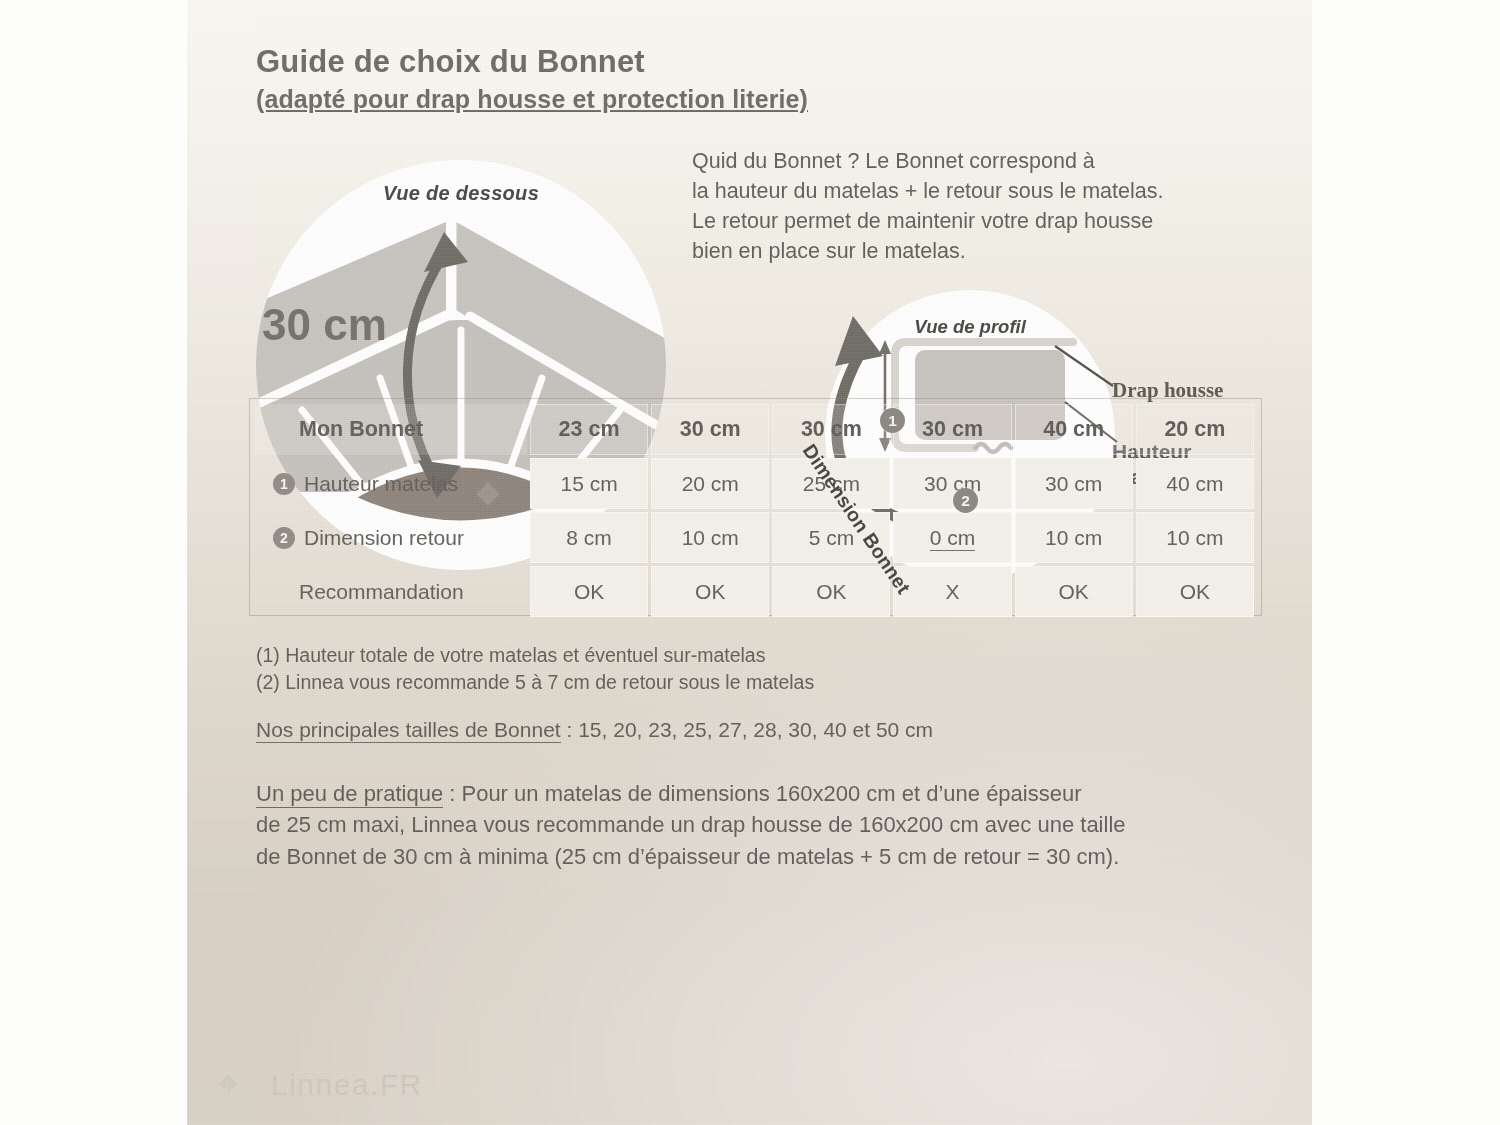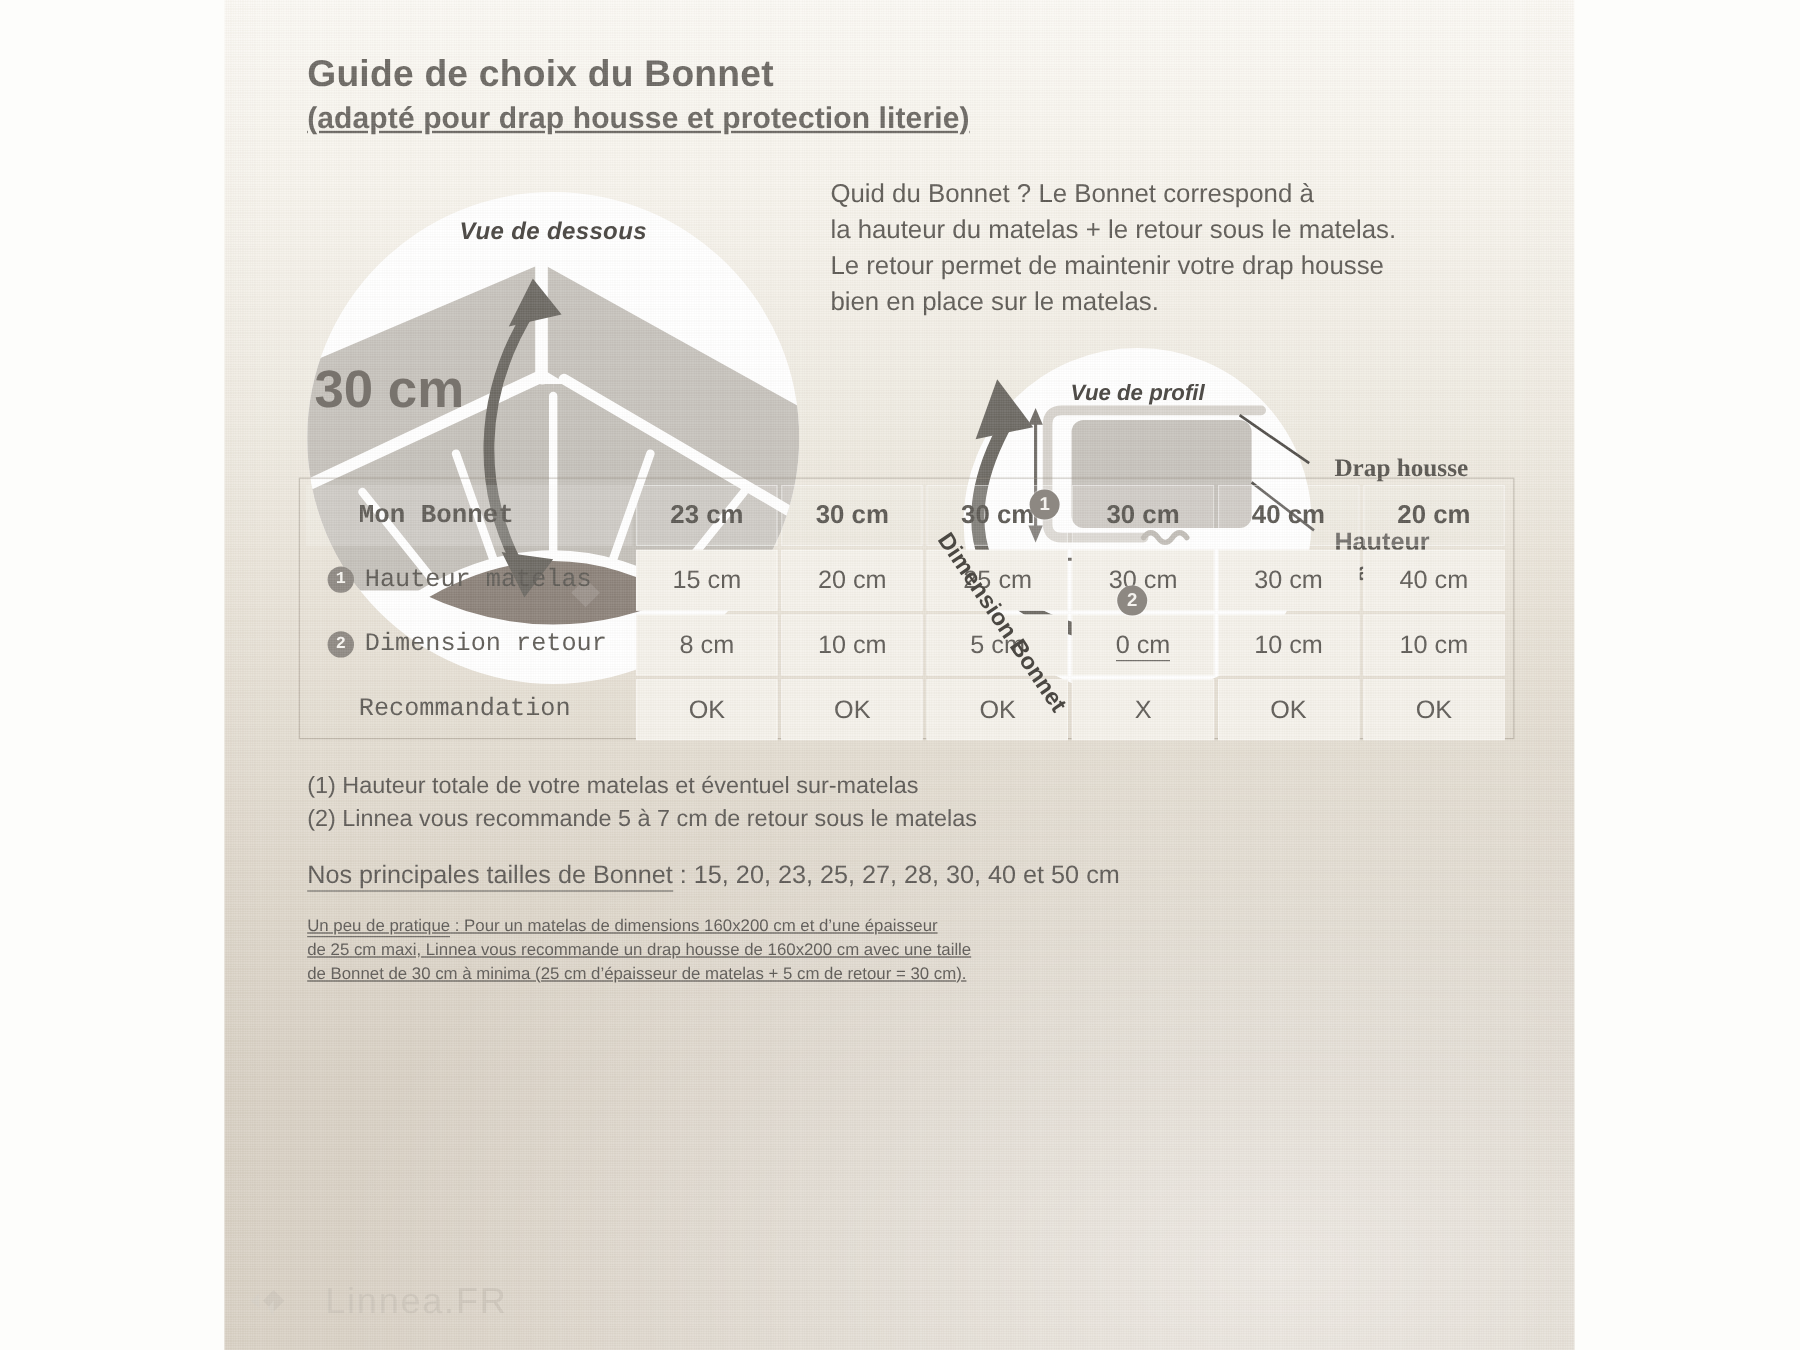--- a/index.html
+++ b/index.html
@@ -44,21 +44,21 @@
 
   
   #circle1{position:absolute;left:69px;top:160px;width:410px;height:410px;}
   #c1-label{position:absolute;left:0;top:22px;width:410px;text-align:center;
     font-size:20px;font-style:italic;font-weight:bold;color:#4f4c48;
     letter-spacing:.3px;z-index:6;}
   #c1-30cm{position:absolute;left:6px;top:140px;font-size:44px;font-weight:bold;
     color:#78736d;letter-spacing:0px;z-index:6;}
 
   
-  #circle2{position:absolute;left:616px;top:290px;width:290px;height:290px;}
+  #circle2{position:absolute;left:638px;top:290px;width:290px;height:290px;}
   #c2-label{position:absolute;left:40px;top:26px;width:210px;text-align:center;
     font-size:18.5px;font-style:italic;font-weight:bold;color:#4f4c48;z-index:6;}
   #dim-bonnet{
     position:absolute;left:-8px;top:150px;z-index:7;
     font-size:19.5px;font-weight:bold;color:#4b4843;white-space:nowrap;
     transform:rotate(56deg);transform-origin:left top;letter-spacing:.2px;
   }
   .badge-num{
     position:absolute;z-index:7;width:25px;height:25px;border-radius:50%;
     background:#8d8882;color:#f4f2ee;font-size:15.5px;font-weight:bold;
@@ -83,39 +83,39 @@
     height:49px;text-align:center;vertical-align:middle;
     font-size:21px;color:#5e5b56;background:#f4f1ea;
     box-shadow:inset 0 0 0 1px rgba(255,255,255,.45);
   }
   table.bonnet tr.hdr td{font-weight:bold;font-size:21.5px;color:#5a5752;
     background:rgba(255,255,255,.16);}
   table.bonnet td.first{
     background:transparent;box-shadow:none;text-align:left;padding-left:18px;
   }
   table.bonnet tr.hdr td.first{padding-left:44px;}
-  td.first .cellrow{display:flex;align-items:flex-start;gap:9px;font-family:Liberation Mono, monospace;}
+  td.first .cellrow{display:flex;align-items:center;gap:9px;}
   td.first .lbl{font-size:21px;color:#5e5b56;}
   tr.hdr td.first .lbl{font-weight:bold;font-size:21.5px;}
   .tbadge{
     flex:0 0 auto;width:22px;height:22px;border-radius:50%;
     background:#8d8882;color:#f7f5f1;font-size:14px;font-weight:bold;
     display:flex;align-items:center;justify-content:center;line-height:1;
   }
   td.underlined span{border-bottom:1.6px solid #6a6762;padding-bottom:1px;}
   td.bad{background:#bdb9b2;color:#5d5a55;}
   #table-outline{position:absolute;left:62px;top:398px;width:1011px;height:216px;
     border:1px solid rgba(140,132,120,.42);pointer-events:none;}
 
   
   #notes{position:absolute;left:69px;top:642px;width:980px;color:#5c5955;}
   .note-line{font-size:19.5px;line-height:1.36;white-space:nowrap;}
   #sizes{margin-top:23px;font-size:21px;white-space:nowrap;}
   #sizes .u{border-bottom:1.5px solid #6a6762;padding-bottom:1px;}
-  #practice{margin-top:20px;font-size:14px;line-height:1.42;text-decoration:underline;}
+  #practice{margin-top:36px;font-size:22px;line-height:1.42;}
   #practice .u{border-bottom:1.5px solid #6a6762;padding-bottom:1px;}
   #practice div{white-space:nowrap;}
 
   
   #logo{position:absolute;left:20px;top:1068px;display:flex;align-items:center;gap:30px;}
   #logo-text{font-size:30px;color:#cdc6bb;letter-spacing:1.5px;font-family:"Liberation Sans",sans-serif;}
 </style>
 </head>
 <body>
 

